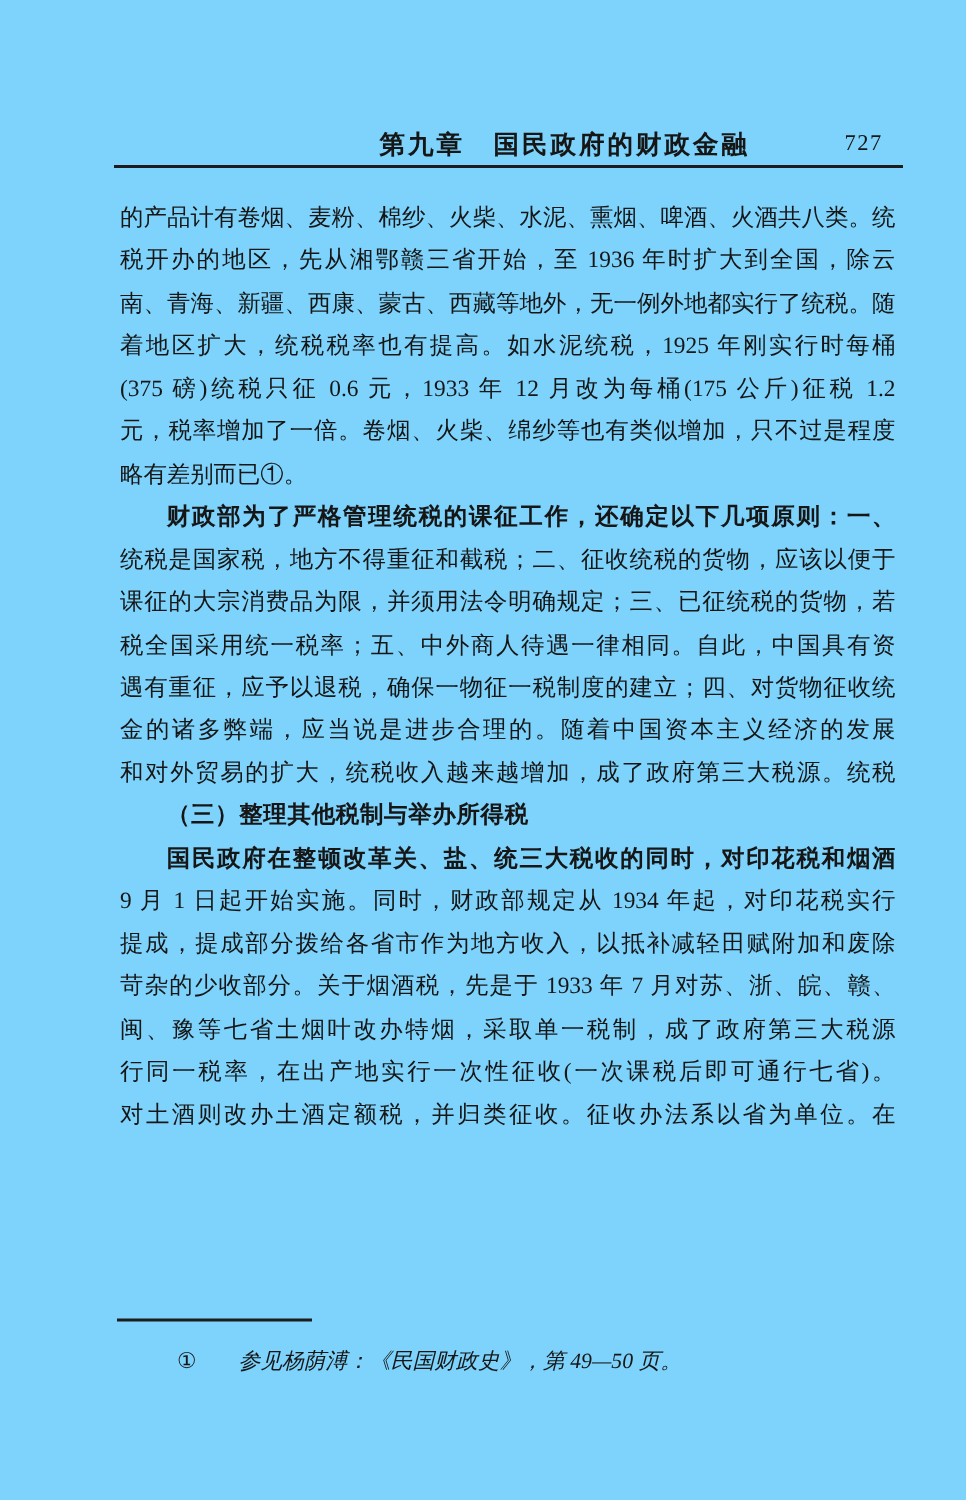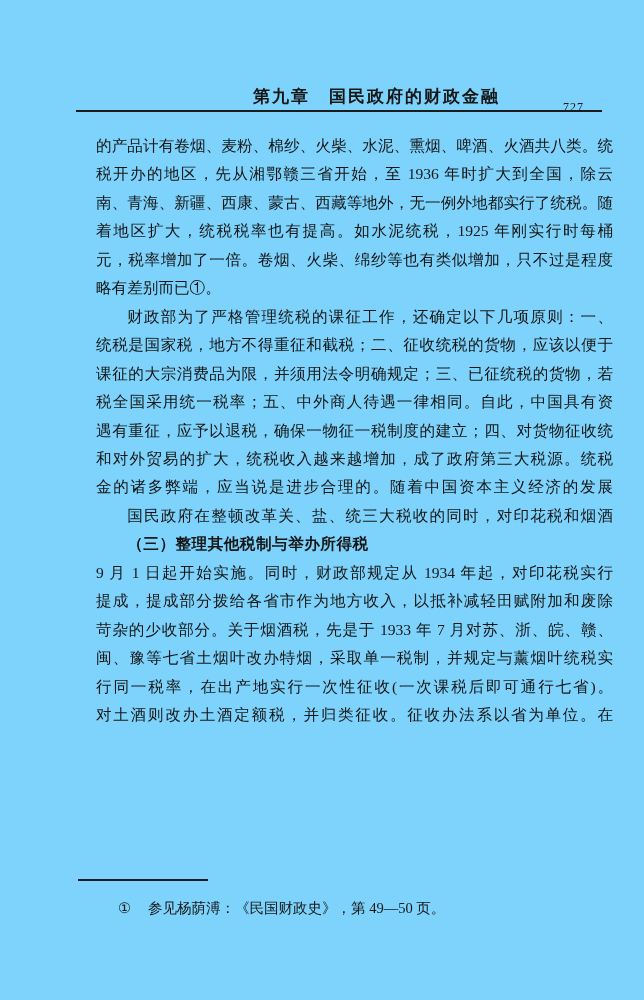--- a/index.html
+++ b/index.html
@@ -23,53 +23,53 @@
     top: 85px;
     font-family: "Liberation Sans", "DejaVu Sans", sans-serif;
     font-weight: 700;
     font-size: 17px;
     letter-spacing: 2px;
     white-space: nowrap;
   }
   .page-number {
     position: absolute;
     left: 563px;
-    top: 100px;
-    font-size: 12px;
+    top: 88px;
+    font-size: 15px;
     letter-spacing: 1px;
   }
   .header-rule {
     position: absolute;
     left: 76px;
     top: 110px;
     width: 526px;
     height: 2px;
     background: #1c1c1c;
   }
   .body-text {
     position: absolute;
     left: 80px;
     top: 132px;
     width: 517px;
     font-size: 15.6px;
     line-height: 28.45px;
     text-align: justify;
-    margin-left: 16px;
   }
   .line {
     text-align: justify;
     text-align-last: justify;
     white-space: nowrap;
     white-space: normal;
   }
   .line.flush {
     text-align-last: left;
   }
   .line.indent {
     text-indent: 2em;
+    font-weight: bold;
   }
   .line.heading {
     font-family: "Liberation Sans", "DejaVu Sans", sans-serif;
     font-weight: 700;
     letter-spacing: 0.5px;
   }
   .footnote-rule {
     position: absolute;
     left: 78px;
     top: 879px;
@@ -82,54 +82,56 @@
     left: 80px;
     top: 898px;
     width: 517px;
     font-size: 14.5px;
     line-height: 21px;
   }
   .fn-marker {
     margin-left: 38px;
   }
   .fn-text {
-    margin-left: 17px;
+    margin-left: 28px;
+    font-style: italic;
   }
 </style>
 </head>
 <body>
 
 <div class="page">
 
   <div class="chapter-title">第九章　国民政府的财政金融</div>
 
   <div class="page-number">727</div>
 
   <div class="header-rule"></div>
 
   <div class="body-text">
       <div class="line">的产品计有卷烟、麦粉、棉纱、火柴、水泥、熏烟、啤酒、火酒共八类。统</div>
       <div class="line">税开办的地区，先从湘鄂赣三省开始，至 1936 年时扩大到全国，除云</div>
       <div class="line">南、青海、新疆、西康、蒙古、西藏等地外，无一例外地都实行了统税。随</div>
       <div class="line">着地区扩大，统税税率也有提高。如水泥统税，1925 年刚实行时每桶</div>
+      <div class="line">(375 磅)统税只征 0.6 元，1933 年 12 月改为每桶(175 公斤)征税 1.2</div>
       <div class="line">元，税率增加了一倍。卷烟、火柴、绵纱等也有类似增加，只不过是程度</div>
       <div class="line flush">略有差别而已①。</div>
       <div class="line indent">财政部为了严格管理统税的课征工作，还确定以下几项原则：一、</div>
       <div class="line">统税是国家税，地方不得重征和截税；二、征收统税的货物，应该以便于</div>
       <div class="line">课征的大宗消费品为限，并须用法令明确规定；三、已征统税的货物，若</div>
       <div class="line">税全国采用统一税率；五、中外商人待遇一律相同。自此，中国具有资</div>
       <div class="line">遇有重征，应予以退税，确保一物征一税制度的建立；四、对货物征收统</div>
+      <div class="line">金的诸多弊端，应当说是进步合理的。随着中国资本主义经济的发展</div>
       <div class="line">和对外贸易的扩大，统税收入越来越增加，成了政府第三大税源。统税</div>
-      <div class="line">金的诸多弊端，应当说是进步合理的。随着中国资本主义经济的发展</div>
+      <div class="line heading indent flush">（三）整理其他税制与举办所得税</div>
       <div class="line indent">国民政府在整顿改革关、盐、统三大税收的同时，对印花税和烟酒</div>
-      <div class="line heading indent flush">（三）整理其他税制与举办所得税</div>
       <div class="line">9 月 1 日起开始实施。同时，财政部规定从 1934 年起，对印花税实行</div>
       <div class="line">提成，提成部分拨给各省市作为地方收入，以抵补减轻田赋附加和废除</div>
       <div class="line">苛杂的少收部分。关于烟酒税，先是于 1933 年 7 月对苏、浙、皖、赣、</div>
-      <div class="line">闽、豫等七省土烟叶改办特烟，采取单一税制，并规定与薰烟叶统税实</div>
+      <div class="line">闽、豫等七省土烟叶改办特烟，采取单一税制，成了政府第三大税源</div>
       <div class="line">行同一税率，在出产地实行一次性征收(一次课税后即可通行七省)。</div>
       <div class="line">对土酒则改办土酒定额税，并归类征收。征收办法系以省为单位。在</div>
     </div>
 
   <div class="footnote-rule"></div>
 
   <div class="footnote">
     <span class="fn-marker">①</span><span class="fn-text">参见杨荫溥：《民国财政史》，第 49—50 页。</span>
   </div>
 

